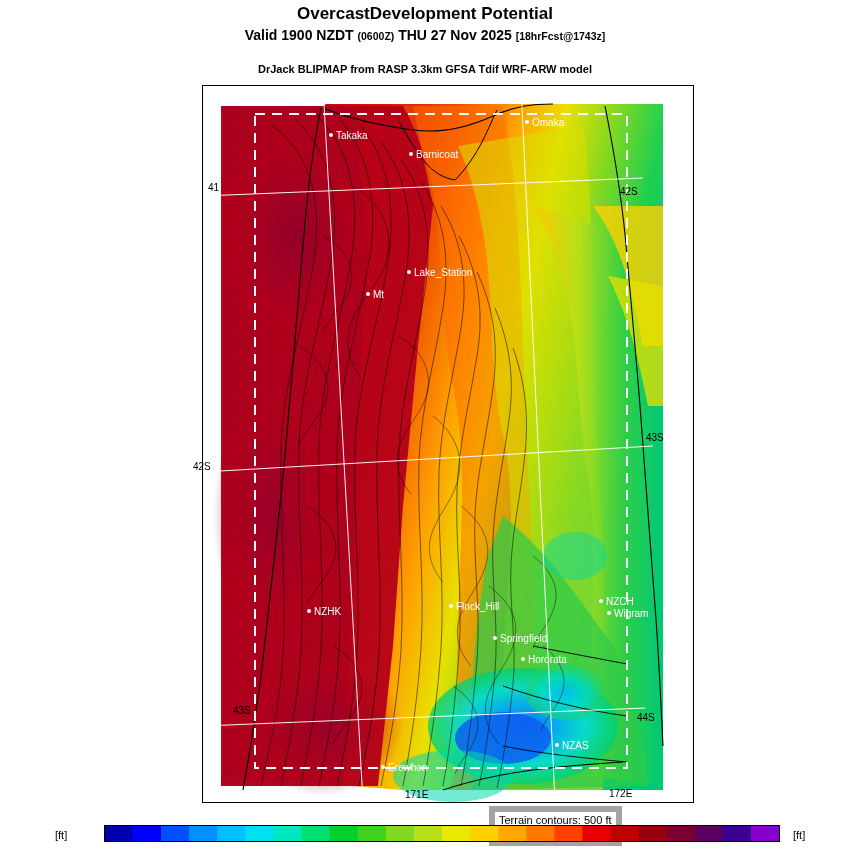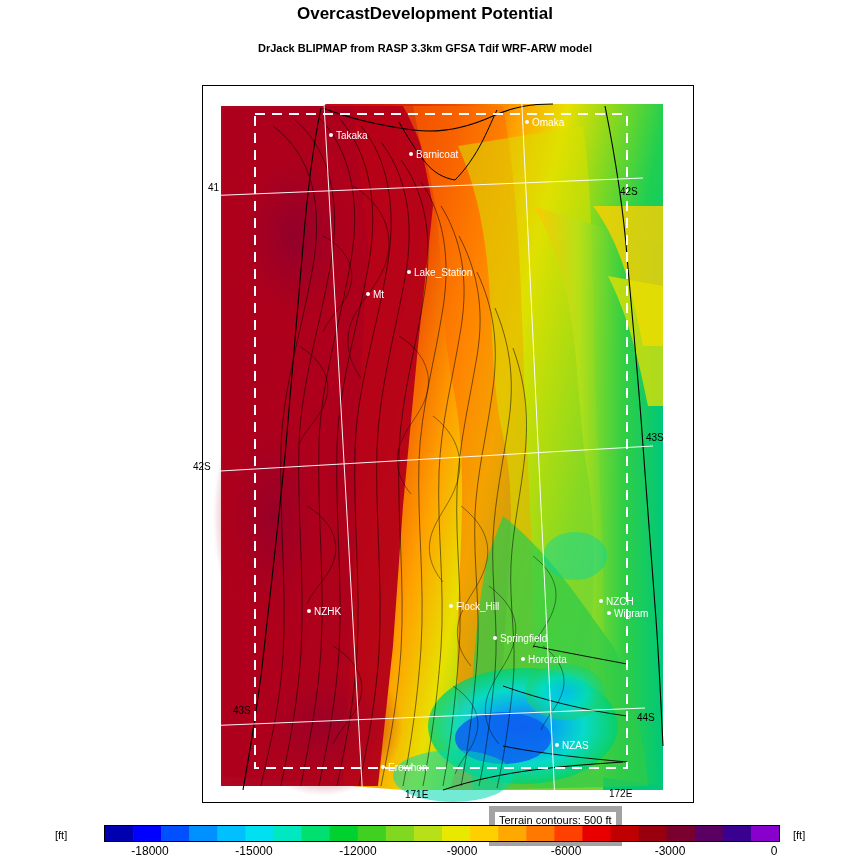--- a/index.html
+++ b/index.html
@@ -163,20 +163,26 @@
     white-space: nowrap;
   }
 </style>
 </head>
 <body>
 
 <div class="page">
 
   <div class="title-block">
     <div class="title-main">OvercastDevelopment Potential</div>
+    <div class="title-sub">
+      <span>Valid 1900 NZDT</span>
+      <span class="small">(0600Z)</span>
+      <span>THU 27 Nov 2025</span>
+      <span class="small">[18hrFcst@1743z]</span>
+    </div>
     <div class="title-third">DrJack BLIPMAP from RASP 3.3km GFSA Tdif WRF-ARW model</div>
   </div>
 
   <div class="map-frame">
     <div class="map-inner">
 
       <svg class="map-svg" width="490" height="716" viewBox="0 0 490 716">
         <defs>
 
           <linearGradient id="gMain" x1="0" y1="0" x2="1" y2="0.35">
@@ -397,24 +403,15 @@
             <rect x="505.50" y="0" width="28.68" height="15" fill="#c00000"></rect>
             <rect x="533.58" y="0" width="28.68" height="15" fill="#980010"></rect>
             <rect x="561.67" y="0" width="28.68" height="15" fill="#7a0030"></rect>
             <rect x="589.75" y="0" width="28.68" height="15" fill="#5a0060"></rect>
             <rect x="617.83" y="0" width="28.68" height="15" fill="#3a0090"></rect>
             <rect x="645.92" y="0" width="28.68" height="15" fill="#8800cc"></rect>
           </g>
       </svg>
     </div>
 
-    <div class="cbar-ticks">
-      <div class="cbar-tick" style="left:46px;">-18000</div>
-      <div class="cbar-tick" style="left:150px;">-15000</div>
-      <div class="cbar-tick" style="left:254px;">-12000</div>
-      <div class="cbar-tick" style="left:358px;">-9000</div>
-      <div class="cbar-tick" style="left:462px;">-6000</div>
-      <div class="cbar-tick" style="left:566px;">-3000</div>
-      <div class="cbar-tick" style="left:670px;">0</div>
-    </div>
   </div>
 
 </div>
 
 </body></html>

